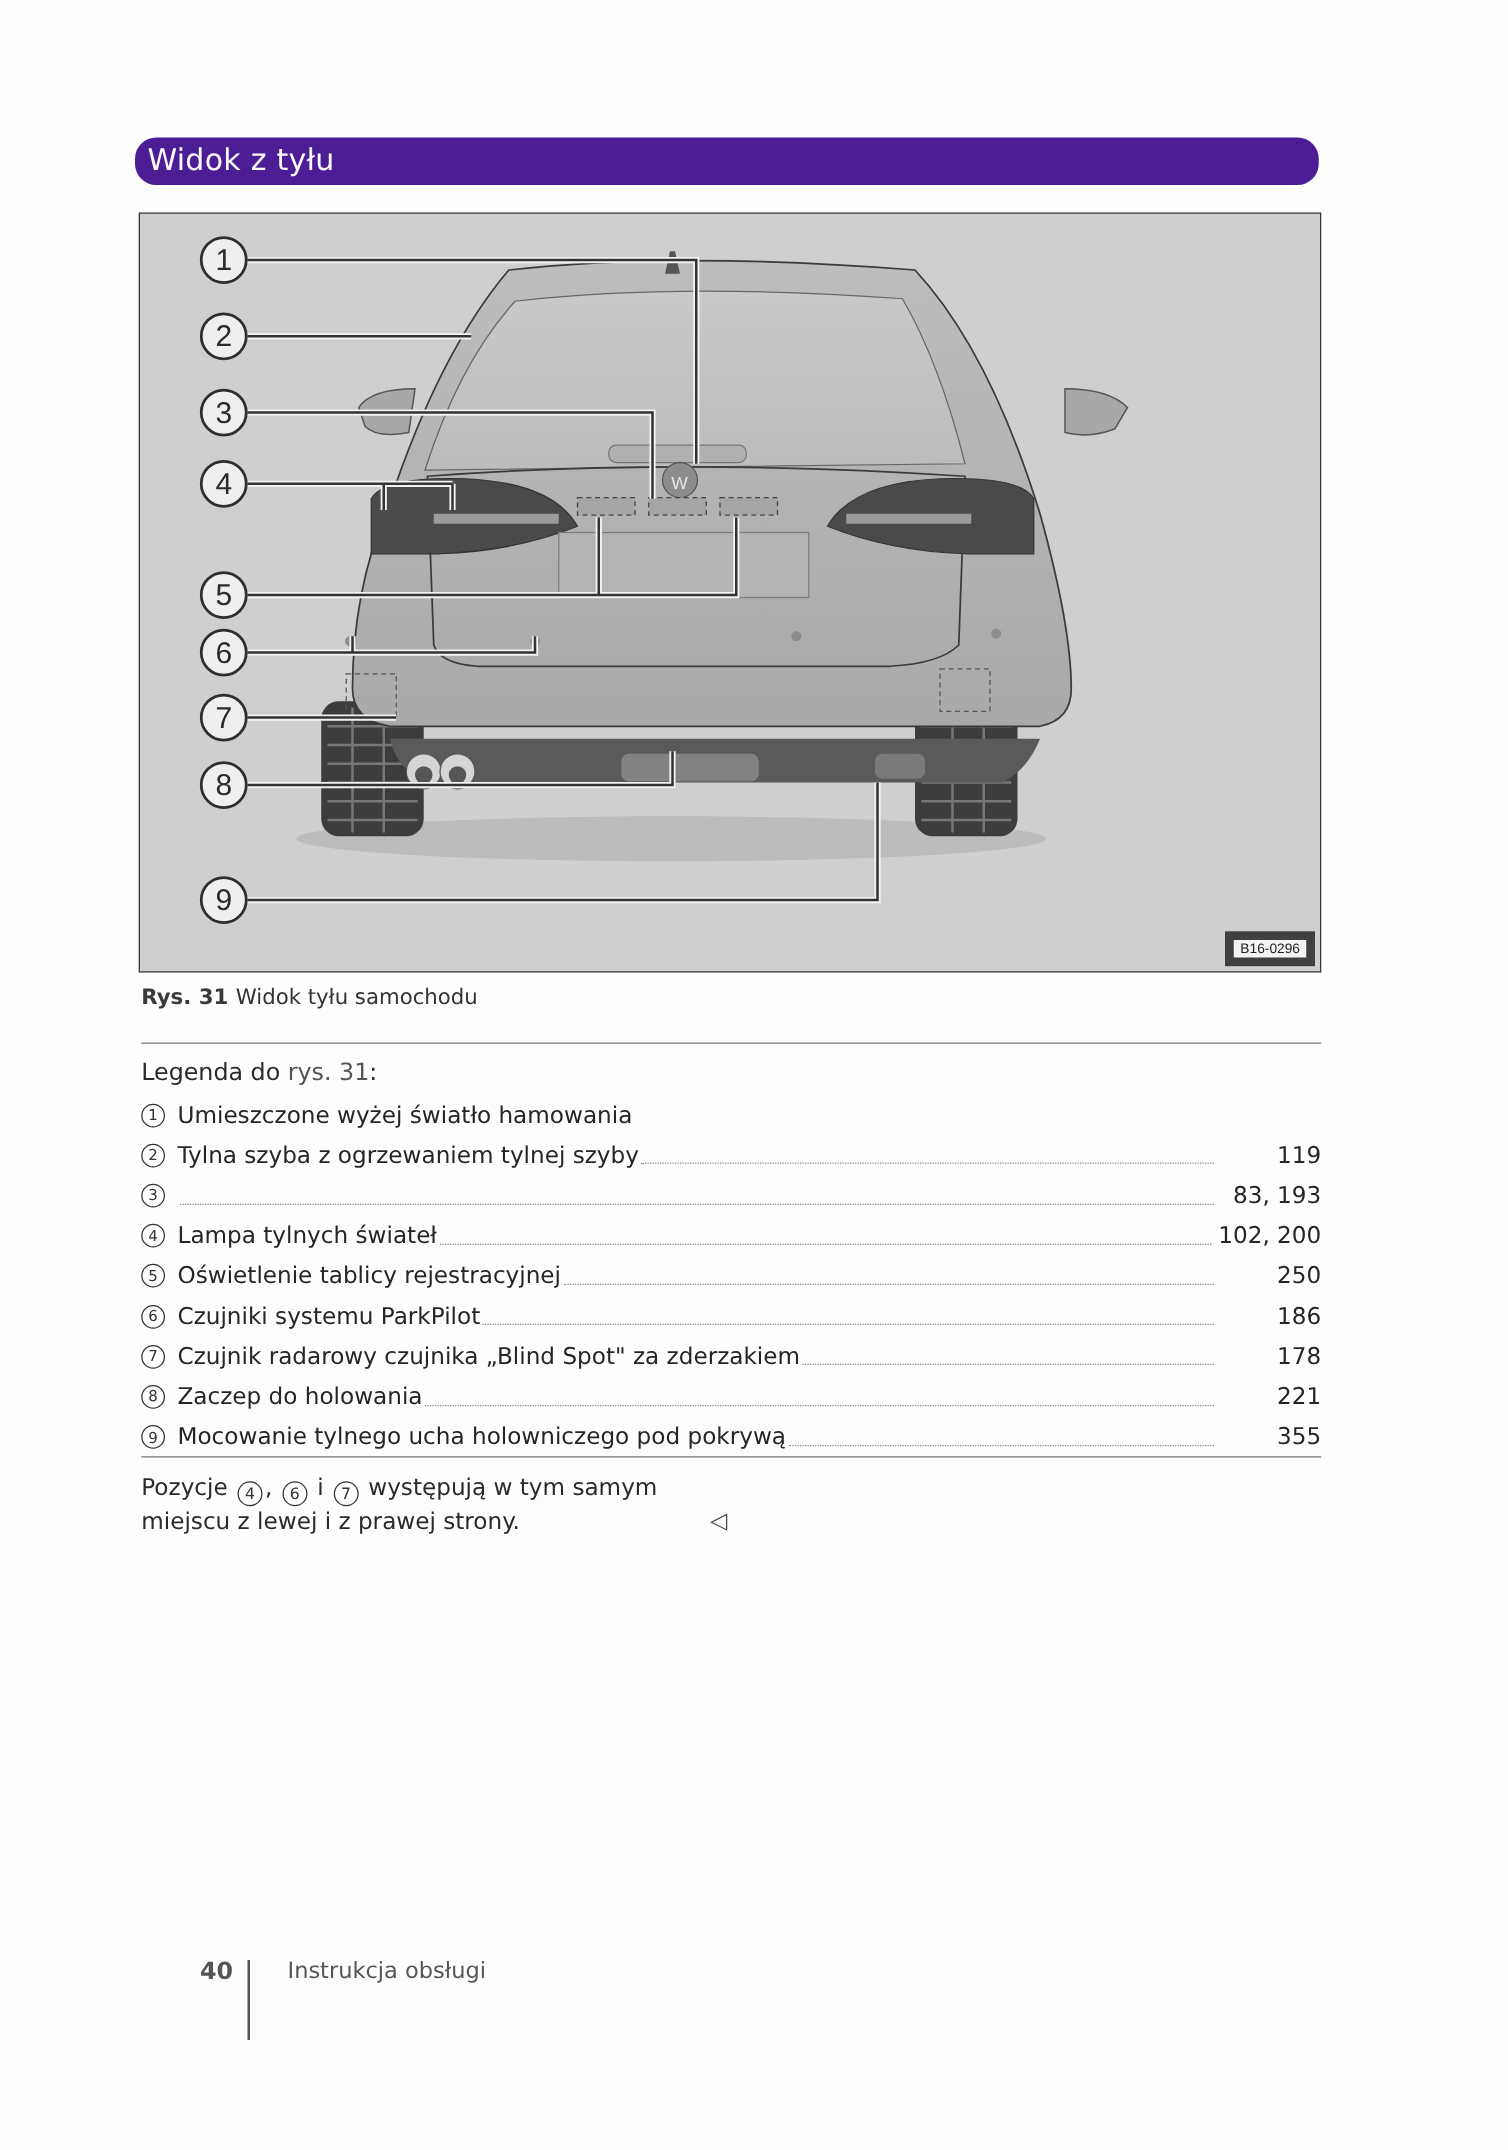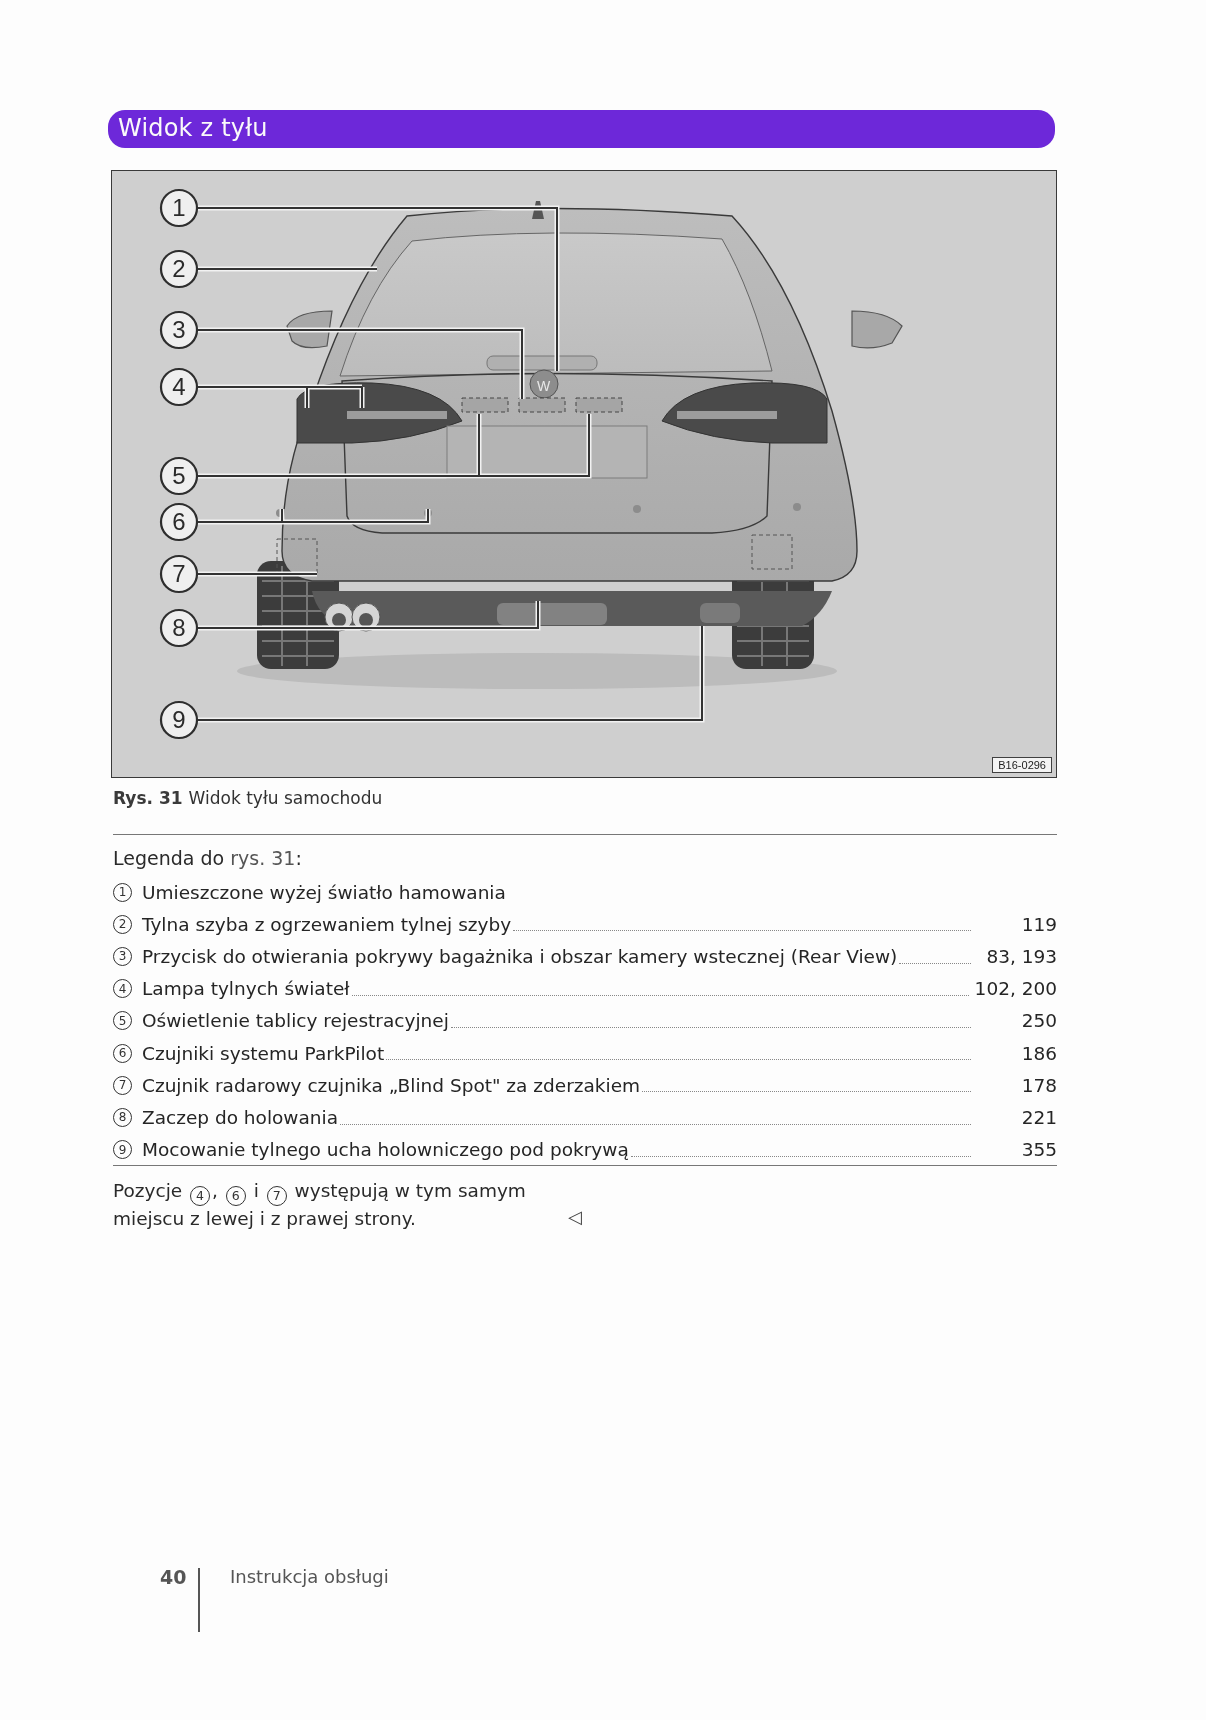--- a/index.html
+++ b/index.html
@@ -2,35 +2,35 @@
 <html><head>
 <meta charset="utf-8">
 <style>
   html, body { margin: 0; padding: 0; }
   body {
     width: 1206px; height: 1720px; background: #fdfdfd; position: relative;
     font-family: "DejaVu Sans", "Liberation Sans", sans-serif; color: #2a2a2a; overflow: hidden;
   }
   .header-bar {
     position: absolute; left: 108px; top: 110px; width: 947px; height: 38px;
-    background: #6d28d9;
+    background: #4c1d95;
     border-radius: 17px;
   }
   .header-title {
     position: absolute; left: 10px; top: 4px; color: #fafafa;
     font-size: 24px; letter-spacing: 0.2px;
   }
   .figure {
     position: absolute; left: 111px; top: 170px; width: 944px; height: 606px;
     border: 1.5px solid #3a3a3a; background: #cfcfcf; overflow: hidden;
   }
   .figure svg { position: absolute; left: 0; top: 0; }
   .figure-code {
     position: absolute; right: 4px; bottom: 4px; background: #f4f4f4;
-    border: 1px solid #404040; font-size: 11px; padding: 1px 5px; color: #222;
+    border: 7px solid #404040; font-size: 11px; padding: 1px 5px; color: #222;
     font-family: "Liberation Sans", sans-serif;
   }
   .caption {
     position: absolute; left: 113px; top: 788px; font-size: 17px; color: #333;
   }
   .caption b { font-weight: bold; margin-right: 6px; color: #3a3a3a; }
   .divider {
     position: absolute; left: 113px; width: 944px; height: 1px; background: #777;
   }
   .legend-head {
@@ -246,21 +246,20 @@
     <span class="row-text">Umieszczone wyżej światło hamowania</span>
   </div>
   <div class="row">
     <span class="num-circle">2</span>
     <span class="row-text">Tylna szyba z ogrzewaniem tylnej szyby</span>
     <span class="dots"></span>
     <span class="page-ref">119</span>
   </div>
   <div class="row">
     <span class="num-circle">3</span>
-    <span class="row-text">Przycisk do otwierania pokrywy bagażnika i obszar kamery wstecznej (Rear View)</span>
     <span class="dots"></span>
     <span class="page-ref">83, 193</span>
   </div>
   <div class="row">
     <span class="num-circle">4</span>
     <span class="row-text">Lampa tylnych świateł</span>
     <span class="dots"></span>
     <span class="page-ref">102, 200</span>
   </div>
   <div class="row">

